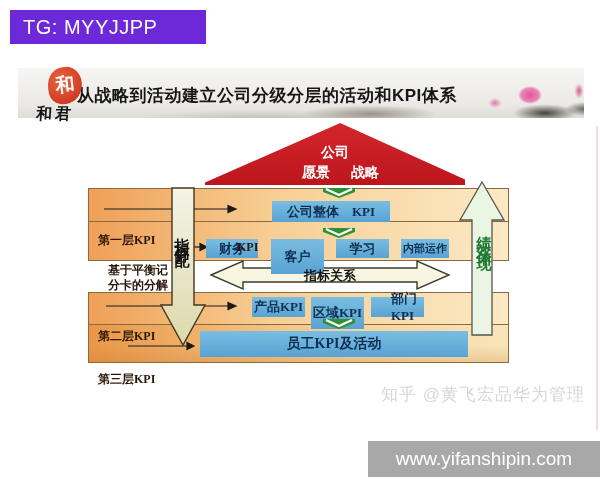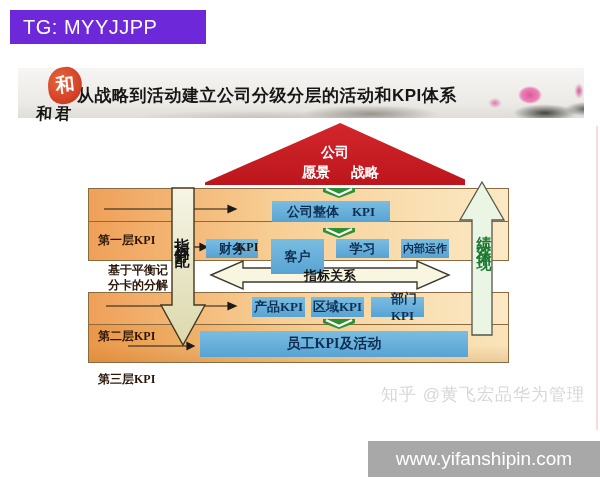--- a/index.html
+++ b/index.html
@@ -55,21 +55,21 @@
   
   .bx{background:linear-gradient(180deg,#7abde2 0%,#58a3d3 100%);color:#0e2f52;font-weight:bold;
       font-size:13px;display:flex;align-items:center;justify-content:center;z-index:4;
       font-family:"Liberation Serif","DejaVu Serif",serif;box-sizing:border-box;}
   .bx-company{left:272px;top:201px;width:118px;height:21px;}
   .bx-finance{left:206px;top:239px;width:52px;height:19px;}
   .bx-customer{left:271px;top:239px;width:53px;height:35px;}
   .bx-learning{left:336px;top:239px;width:53px;height:19px;}
   .bx-internal{left:401px;top:239px;width:48px;height:19px;font-size:11px;}
   .bx-product{left:252px;top:297px;width:53px;height:20px;}
-  .bx-region{left:311px;top:297px;width:53px;height:20px;}
+  .bx-region{left:311px;top:297px;width:53px;height:32px;}
   .bx-dept{left:371px;top:297px;width:53px;height:20px;padding-left:20px;}
   .bx-employee{left:200px;top:331px;width:268px;height:26px;font-size:14px;}
 
   
   .lbl{font-family:"Liberation Serif","DejaVu Serif",serif;font-weight:bold;font-size:12px;
        color:#2b1608;z-index:5;margin-top:39px;}
   .lv1{left:98px;top:193px;}
   .bsc{left:108px;top:224px;line-height:15px;text-align:center;}
   .lv2{left:98px;top:289px;}
   .lv3{left:98px;top:332px;}

